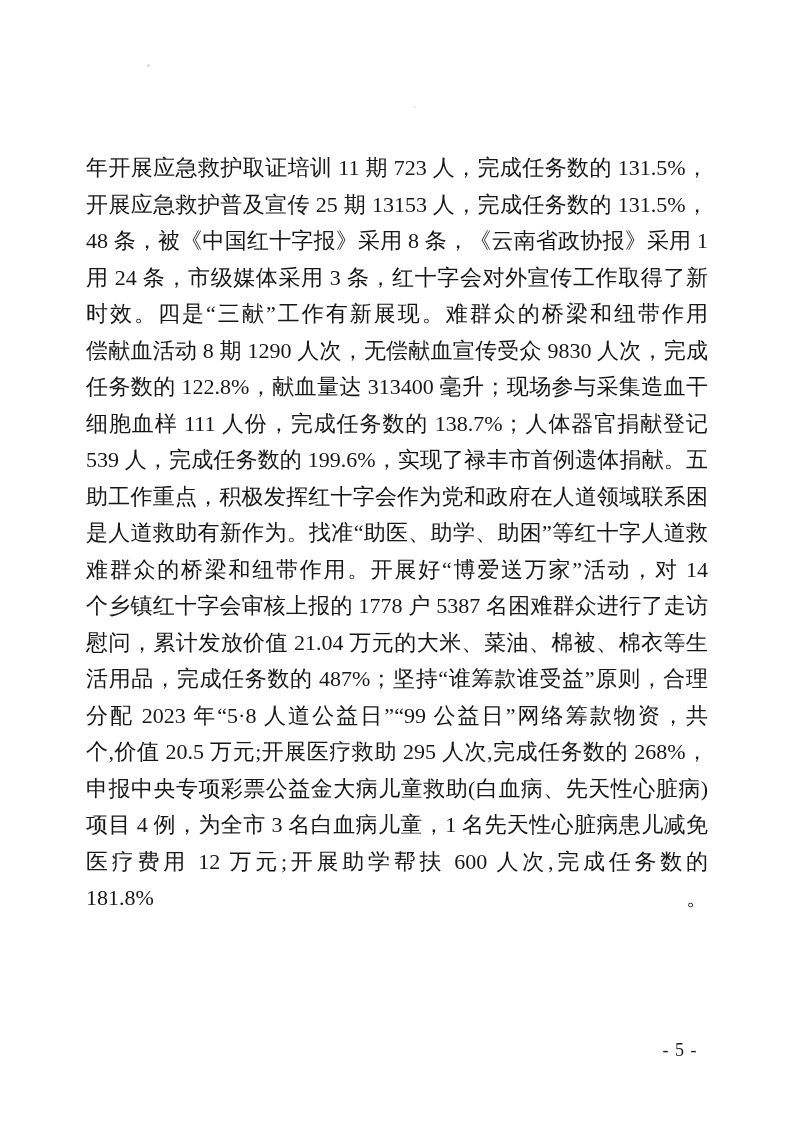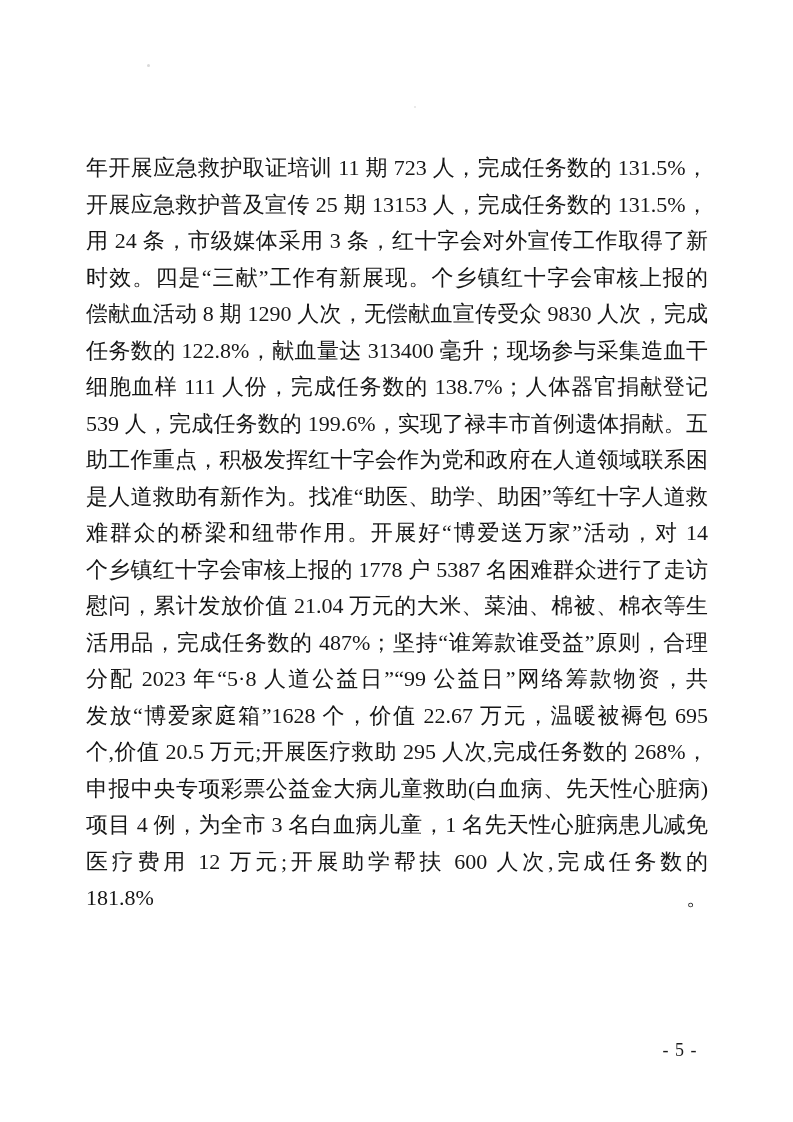--- a/index.html
+++ b/index.html
@@ -49,34 +49,34 @@
 </head>
 <body>
 
 <div class="page">
   <div class="speck speck-1"></div>
   <div class="speck speck-2"></div>
 
   <div class="doc-body">
     <div class="text-line">年开展应急救护取证培训 11 期 723 人，完成任务数的 131.5%，</div>
     <div class="text-line">开展应急救护普及宣传 25 期 13153 人，完成任务数的 131.5%，</div>
+    <div class="text-line">48 条，被《中国红十字报》采用 8 条，《云南省政协报》采用 1</div>
     <div class="text-line">用 24 条，市级媒体采用 3 条，红十字会对外宣传工作取得了新</div>
-    <div class="text-line">时效。四是“三献”工作有新展现。个乡镇红十字会审核上报的</div>
+    <div class="text-line">时效。四是“三献”工作有新展现。难群众的桥梁和纽带作用</div>
     <div class="text-line">偿献血活动 8 期 1290 人次，无偿献血宣传受众 9830 人次，完成</div>
     <div class="text-line">任务数的 122.8%，献血量达 313400 毫升；现场参与采集造血干</div>
     <div class="text-line">细胞血样 111 人份，完成任务数的 138.7%；人体器官捐献登记</div>
     <div class="text-line">539 人，完成任务数的 199.6%，实现了禄丰市首例遗体捐献。五</div>
     <div class="text-line">助工作重点，积极发挥红十字会作为党和政府在人道领域联系困</div>
     <div class="text-line">是人道救助有新作为。找准“助医、助学、助困”等红十字人道救</div>
     <div class="text-line">难群众的桥梁和纽带作用。开展好“博爱送万家”活动，对 14</div>
     <div class="text-line">个乡镇红十字会审核上报的 1778 户 5387 名困难群众进行了走访</div>
     <div class="text-line">慰问，累计发放价值 21.04 万元的大米、菜油、棉被、棉衣等生</div>
     <div class="text-line">活用品，完成任务数的 487%；坚持“谁筹款谁受益”原则，合理</div>
     <div class="text-line">分配 2023 年“5·8 人道公益日”“99 公益日”网络筹款物资，共</div>
-    <div class="text-line">发放“博爱家庭箱”1628 个，价值 22.67 万元，温暖被褥包 695</div>
     <div class="text-line">个,价值 20.5 万元;开展医疗救助 295 人次,完成任务数的 268%，</div>
     <div class="text-line">申报中央专项彩票公益金大病儿童救助(白血病、先天性心脏病)</div>
     <div class="text-line">项目 4 例，为全市 3 名白血病儿童，1 名先天性心脏病患儿减免</div>
     <div class="text-line">医疗费用 12 万元;开展助学帮扶 600 人次,完成任务数的 181.8%。</div>
   </div>
 
   <div class="page-number">- 5 -</div>
 </div>
 
 </body></html>

